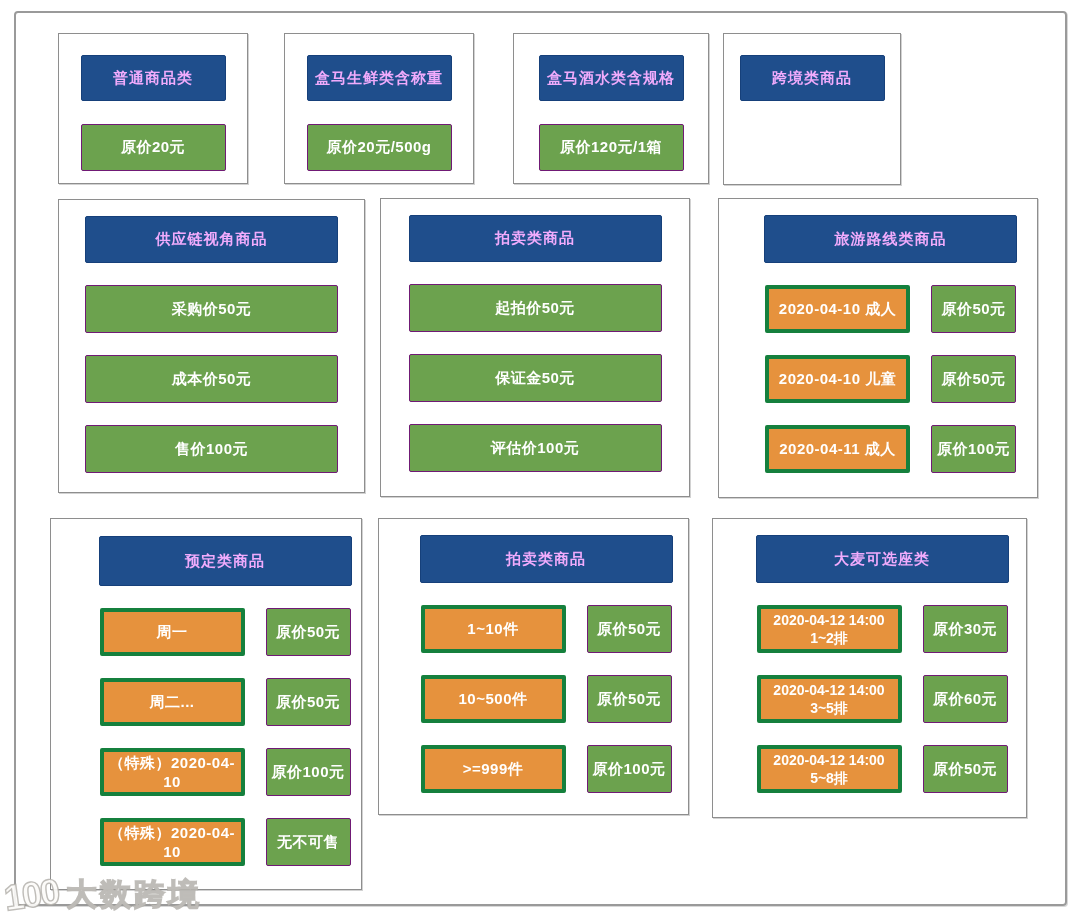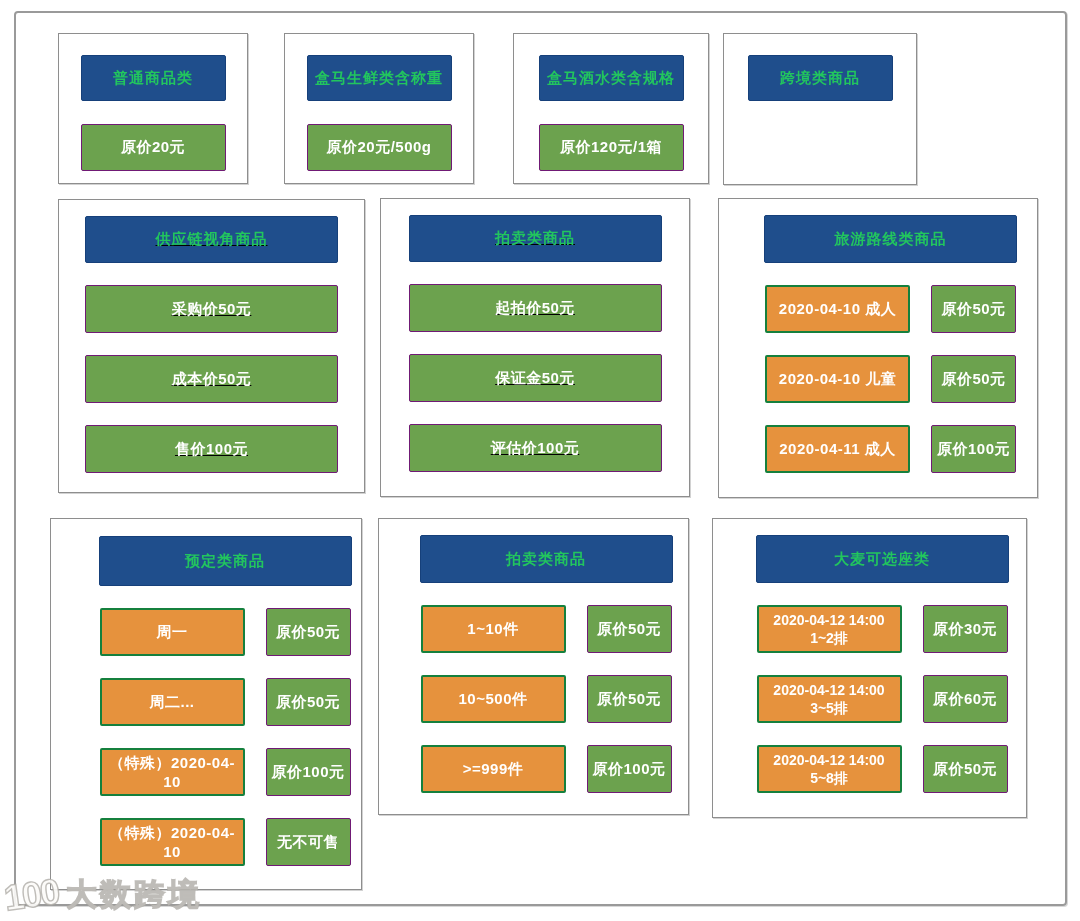--- a/index.html
+++ b/index.html
@@ -21,47 +21,47 @@
     background:#ffffff;
     border:1px solid #8e8e8e;
     box-shadow:1px 1px 0 #d2d2d2;
     display:flex;flex-direction:column;align-items:center;
     box-sizing:border-box;
   }
   .hdr{
     background:var(--header-blue,#1f4e8c);
     border:1px solid #16407a;
     border-radius:2px;
-    color:#22c55e;font-weight:bold;font-size:15px;letter-spacing:1px;
+    color:#f0abfc;font-weight:bold;font-size:15px;letter-spacing:1px;
     display:flex;align-items:center;justify-content:center;
     box-sizing:border-box;
   }
   .price{
     background:var(--price-green,#6ca24e);
     border:1px solid #701a75;
     border-radius:2px;
     color:#ffffff;font-weight:bold;font-size:15px;letter-spacing:.5px;
     display:flex;align-items:center;justify-content:center;
     box-sizing:border-box;
   }
   .lab{
     background:var(--label-orange,#e6923d);
-    border:2px solid #15803d;
+    border:4px solid #15803d;
     border-radius:2px;
     color:#ffffff;font-weight:bold;font-size:15px;letter-spacing:.5px;
     display:flex;flex-direction:column;align-items:center;justify-content:center;
     text-align:center;line-height:1.3;
     box-sizing:border-box;
   }
   
   .p-top{padding-top:21px;gap:23px;}
   .p-top .hdr{width:145px;height:46px;}
   .p-top .price{width:145px;height:47px;}
   
-  .p-list{padding-top:16px;gap:22px;text-decoration:underline;}
+  .p-list{padding-top:16px;gap:22px;}
   .p-list .hdr{width:253px;height:47px;}
   .p-list .price{width:253px;height:48px;}
   
   .p-pairs{padding-top:16px;gap:22px;align-items:center;padding-left:25px;}
   .p-pairs .hdr{width:253px;height:48px;}
   .pair{display:flex;align-items:stretch;}
   .pair .lab{width:145px;height:48px;}
   .pair .price{width:85px;height:48px;margin-left:21px;}
   .p-booking{padding-left:38px;padding-top:17px;}
   .p-booking .hdr{height:50px;}
@@ -91,21 +91,21 @@
 <section class="panel p-top" style="left:284px;top:33px;width:190px;height:151px">
   <div class="hdr">盒马生鲜类含称重</div>
   <div class="price">原价20元/500g</div>
 </section>
 
 <section class="panel p-top" style="left:513px;top:33px;width:196px;height:151px">
   <div class="hdr">盒马酒水类含规格</div>
   <div class="price">原价120元/1箱</div>
 </section>
 
-<section class="panel p-top" style="left:723px;top:33px;width:194px;height:152px">
+<section class="panel p-top" style="left:723px;top:33px;width:178px;height:152px">
   <div class="hdr">跨境类商品</div>
 </section>
 
 <section class="panel p-list" style="left:58px;top:199px;width:307px;height:294px">
   <div class="hdr">供应链视角商品</div>
   <div class="price">采购价50元</div>
   <div class="price">成本价50元</div>
   <div class="price">售价100元</div>
 </section>
 

